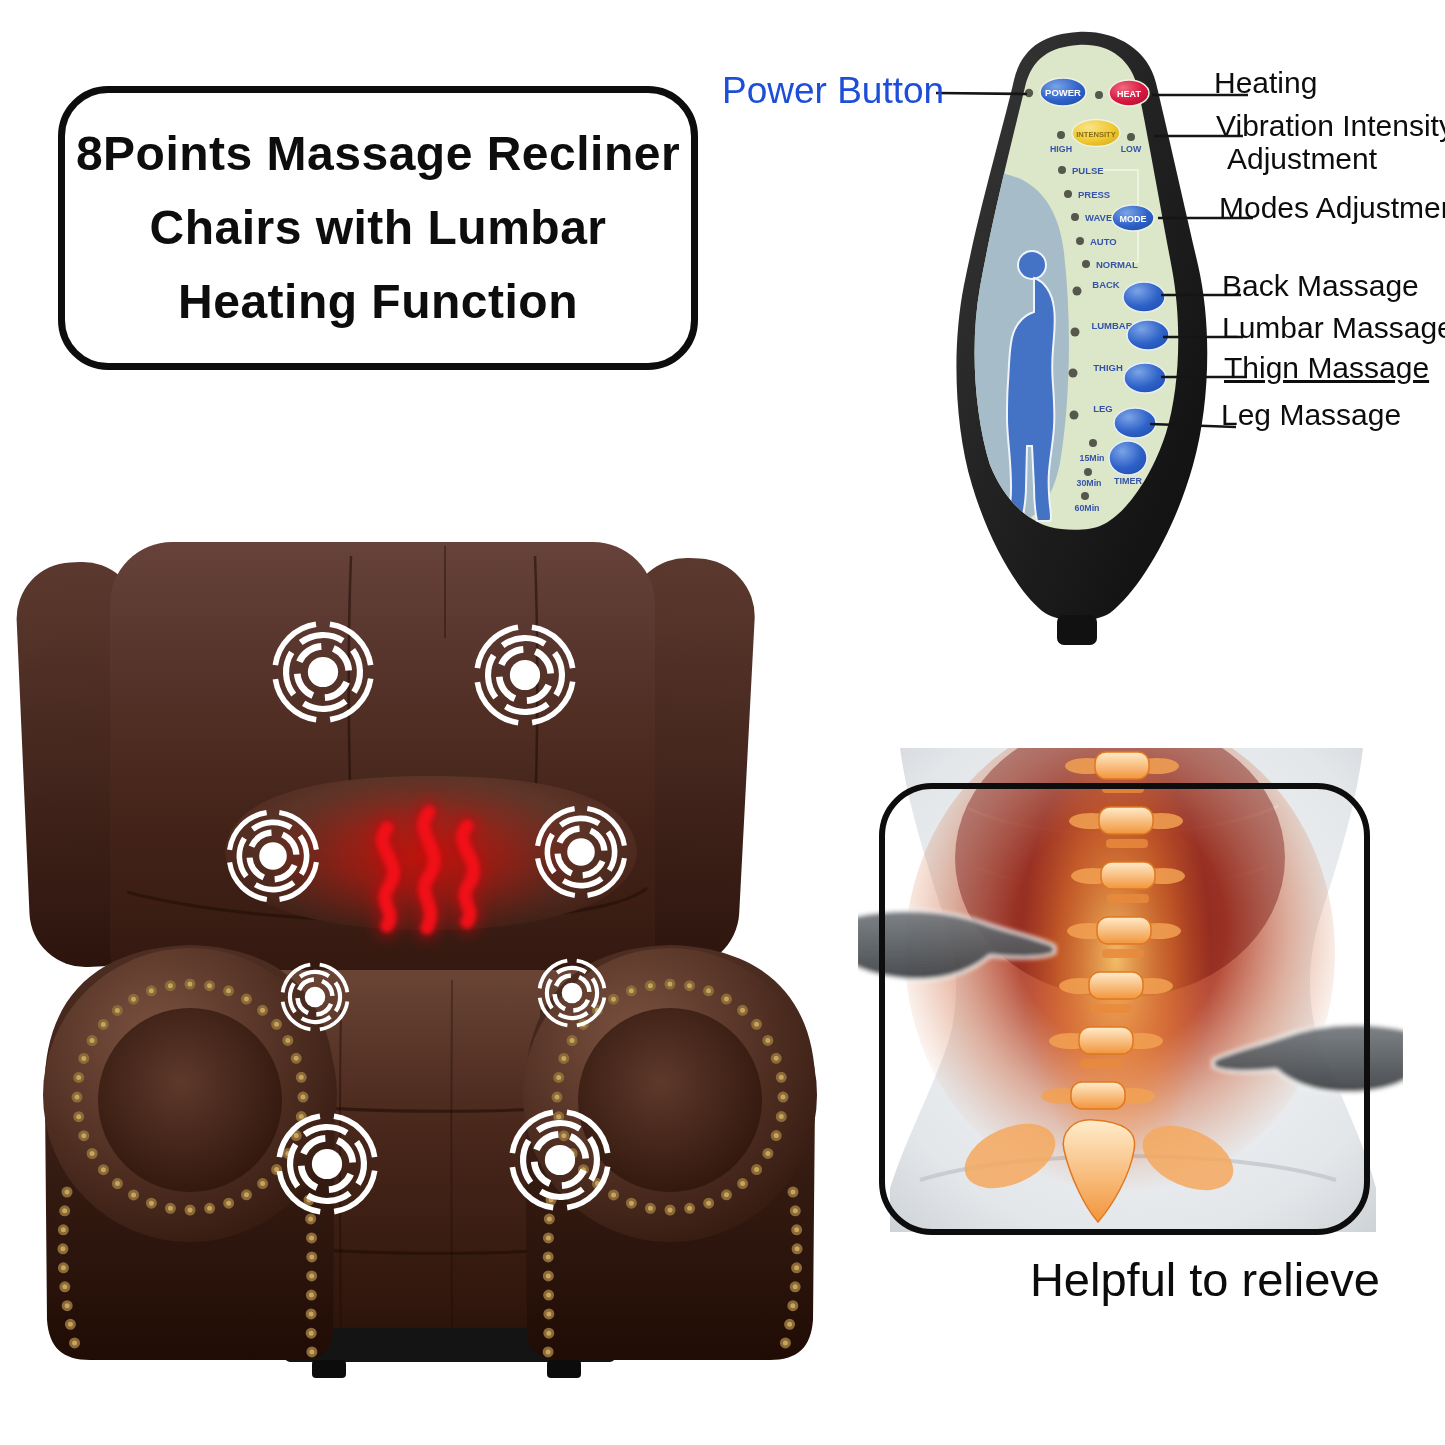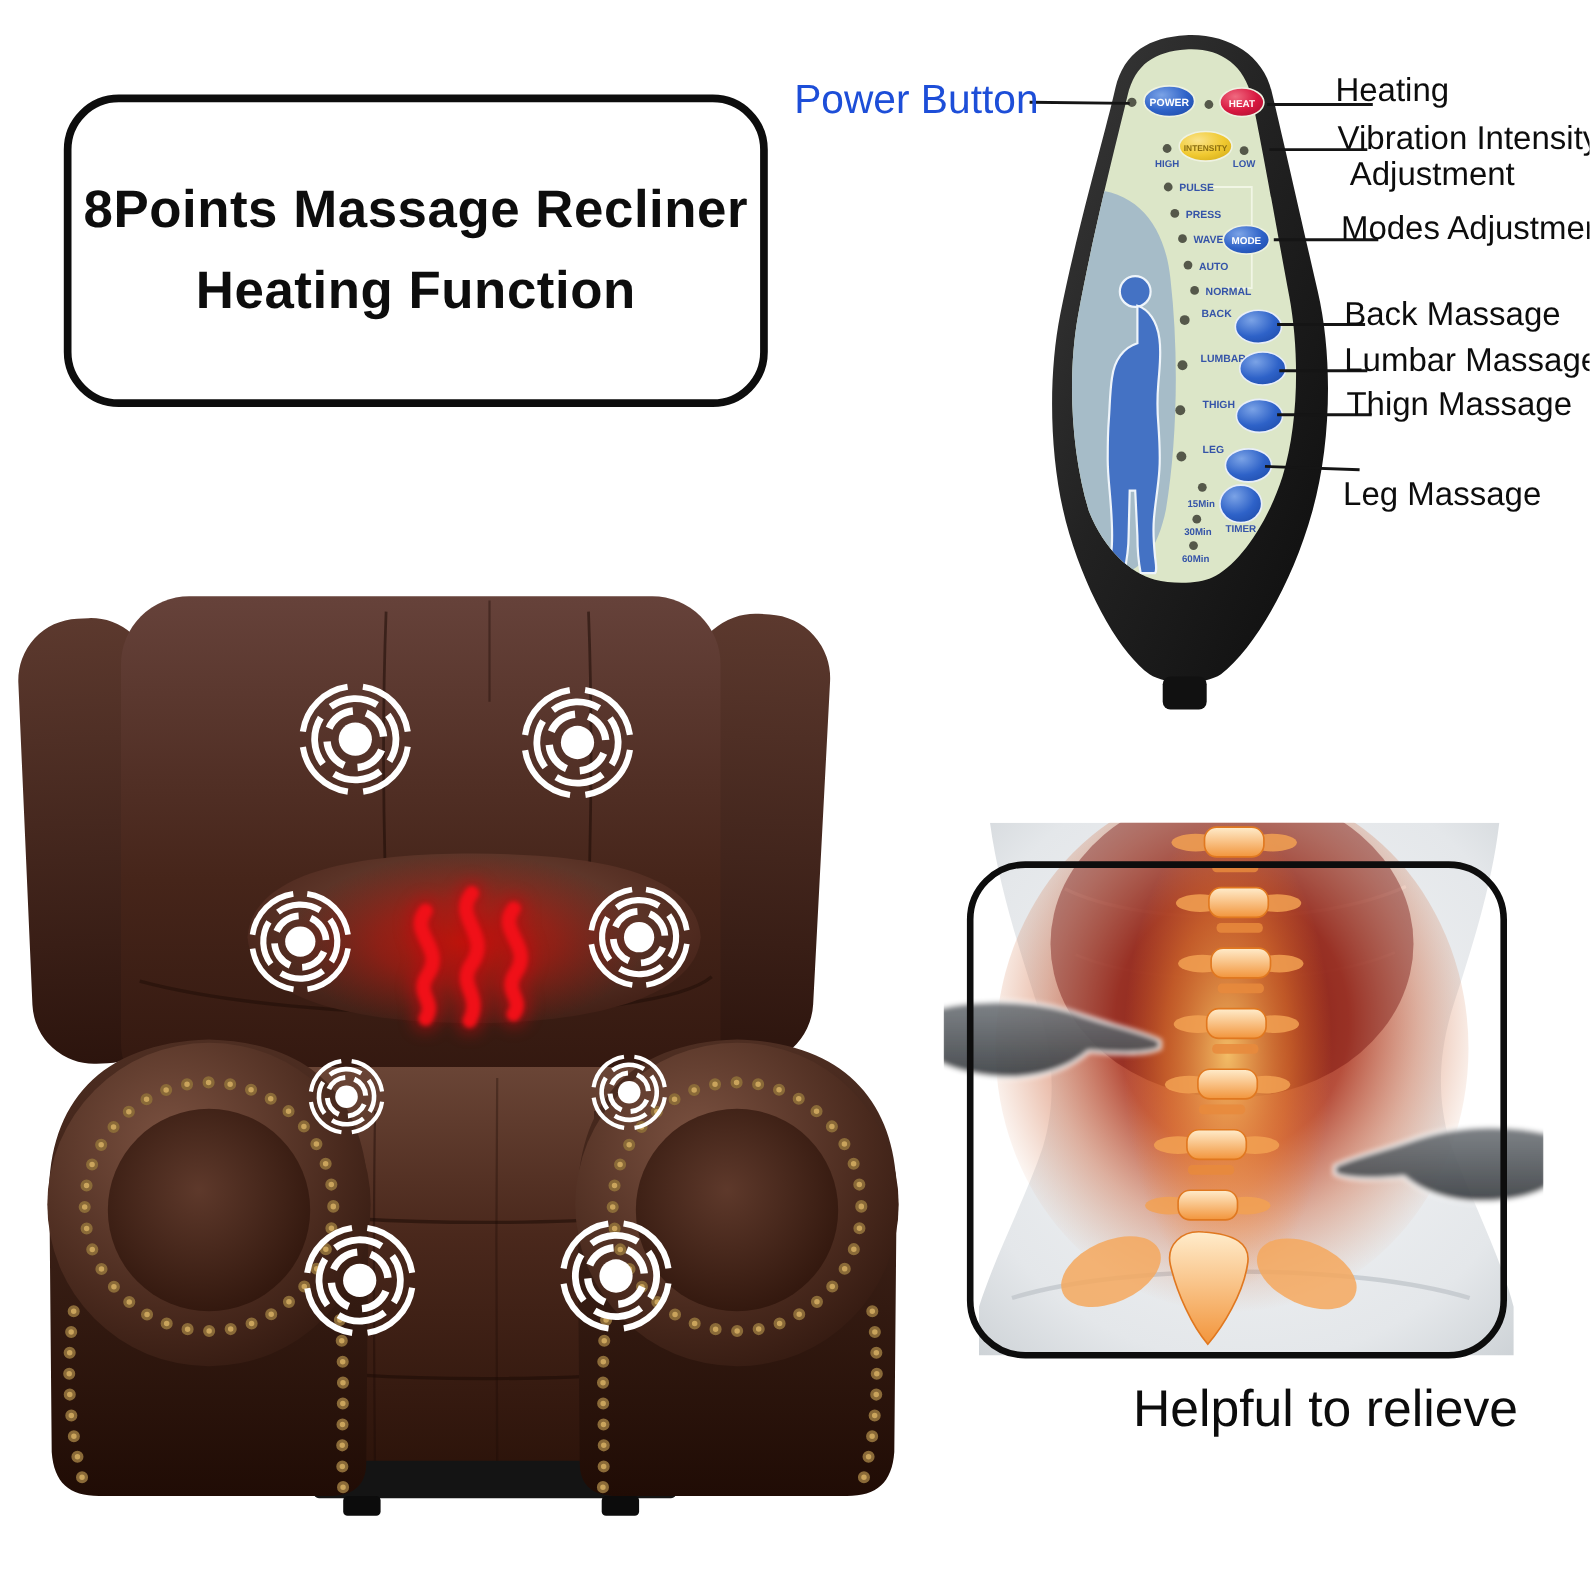--- a/index.html
+++ b/index.html
@@ -30,20 +30,21 @@
     font-size:47px;line-height:55px;color:#0c0c0c;
   }
 
   svg{display:block;}
 </style>
 </head>
 <body>
 
 <div class="abs title-box">
   <div class="title-line">8Points Massage Recliner</div>
+  <div class="title-line">Chairs with Lumbar</div>
   <div class="title-line">Heating Function</div>
 </div>
 
 <div class="abs" style="left:950px;top:25px;width:270px;height:640px;">
 <svg width="270" height="640" viewBox="0 0 270 640">
   <defs>
     <linearGradient id="gBody" x1="0" y1="0" x2="1" y2="1">
       <stop offset="0" stop-color="#3a3a3a"></stop>
           <stop offset=".45" stop-color="#222222"></stop>
           <stop offset="1" stop-color="#0d0d0d"></stop>
@@ -404,14 +405,14 @@
   </g>
 </svg>
 
 <div class="callout-big" style="left:722px;top:70px;">Power Button</div>
 <div class="callout" style="left:1214px;top:66px;">Heating</div>
 <div class="callout" style="left:1216px;top:109px;">Vibration Intensity</div>
 <div class="callout" style="left:1227px;top:142px;">Adjustment</div>
 <div class="callout" style="left:1219px;top:191px;">Modes Adjustment</div>
 <div class="callout" style="left:1222px;top:269px;">Back Massage</div>
 <div class="callout" style="left:1222px;top:311px;">Lumbar Massage</div>
-<div class="callout" style="left:1224px;top:351px;">Thign Massage</div>
-<div class="callout" style="left:1221px;top:398px;margin-top:35px;">Leg Massage</div>
+<div class="callout" style="left:1224px;top:351px;text-decoration:underline;">Thign Massage</div>
+<div class="callout" style="left:1221px;top:398px;">Leg Massage</div>
 
 </body></html>

